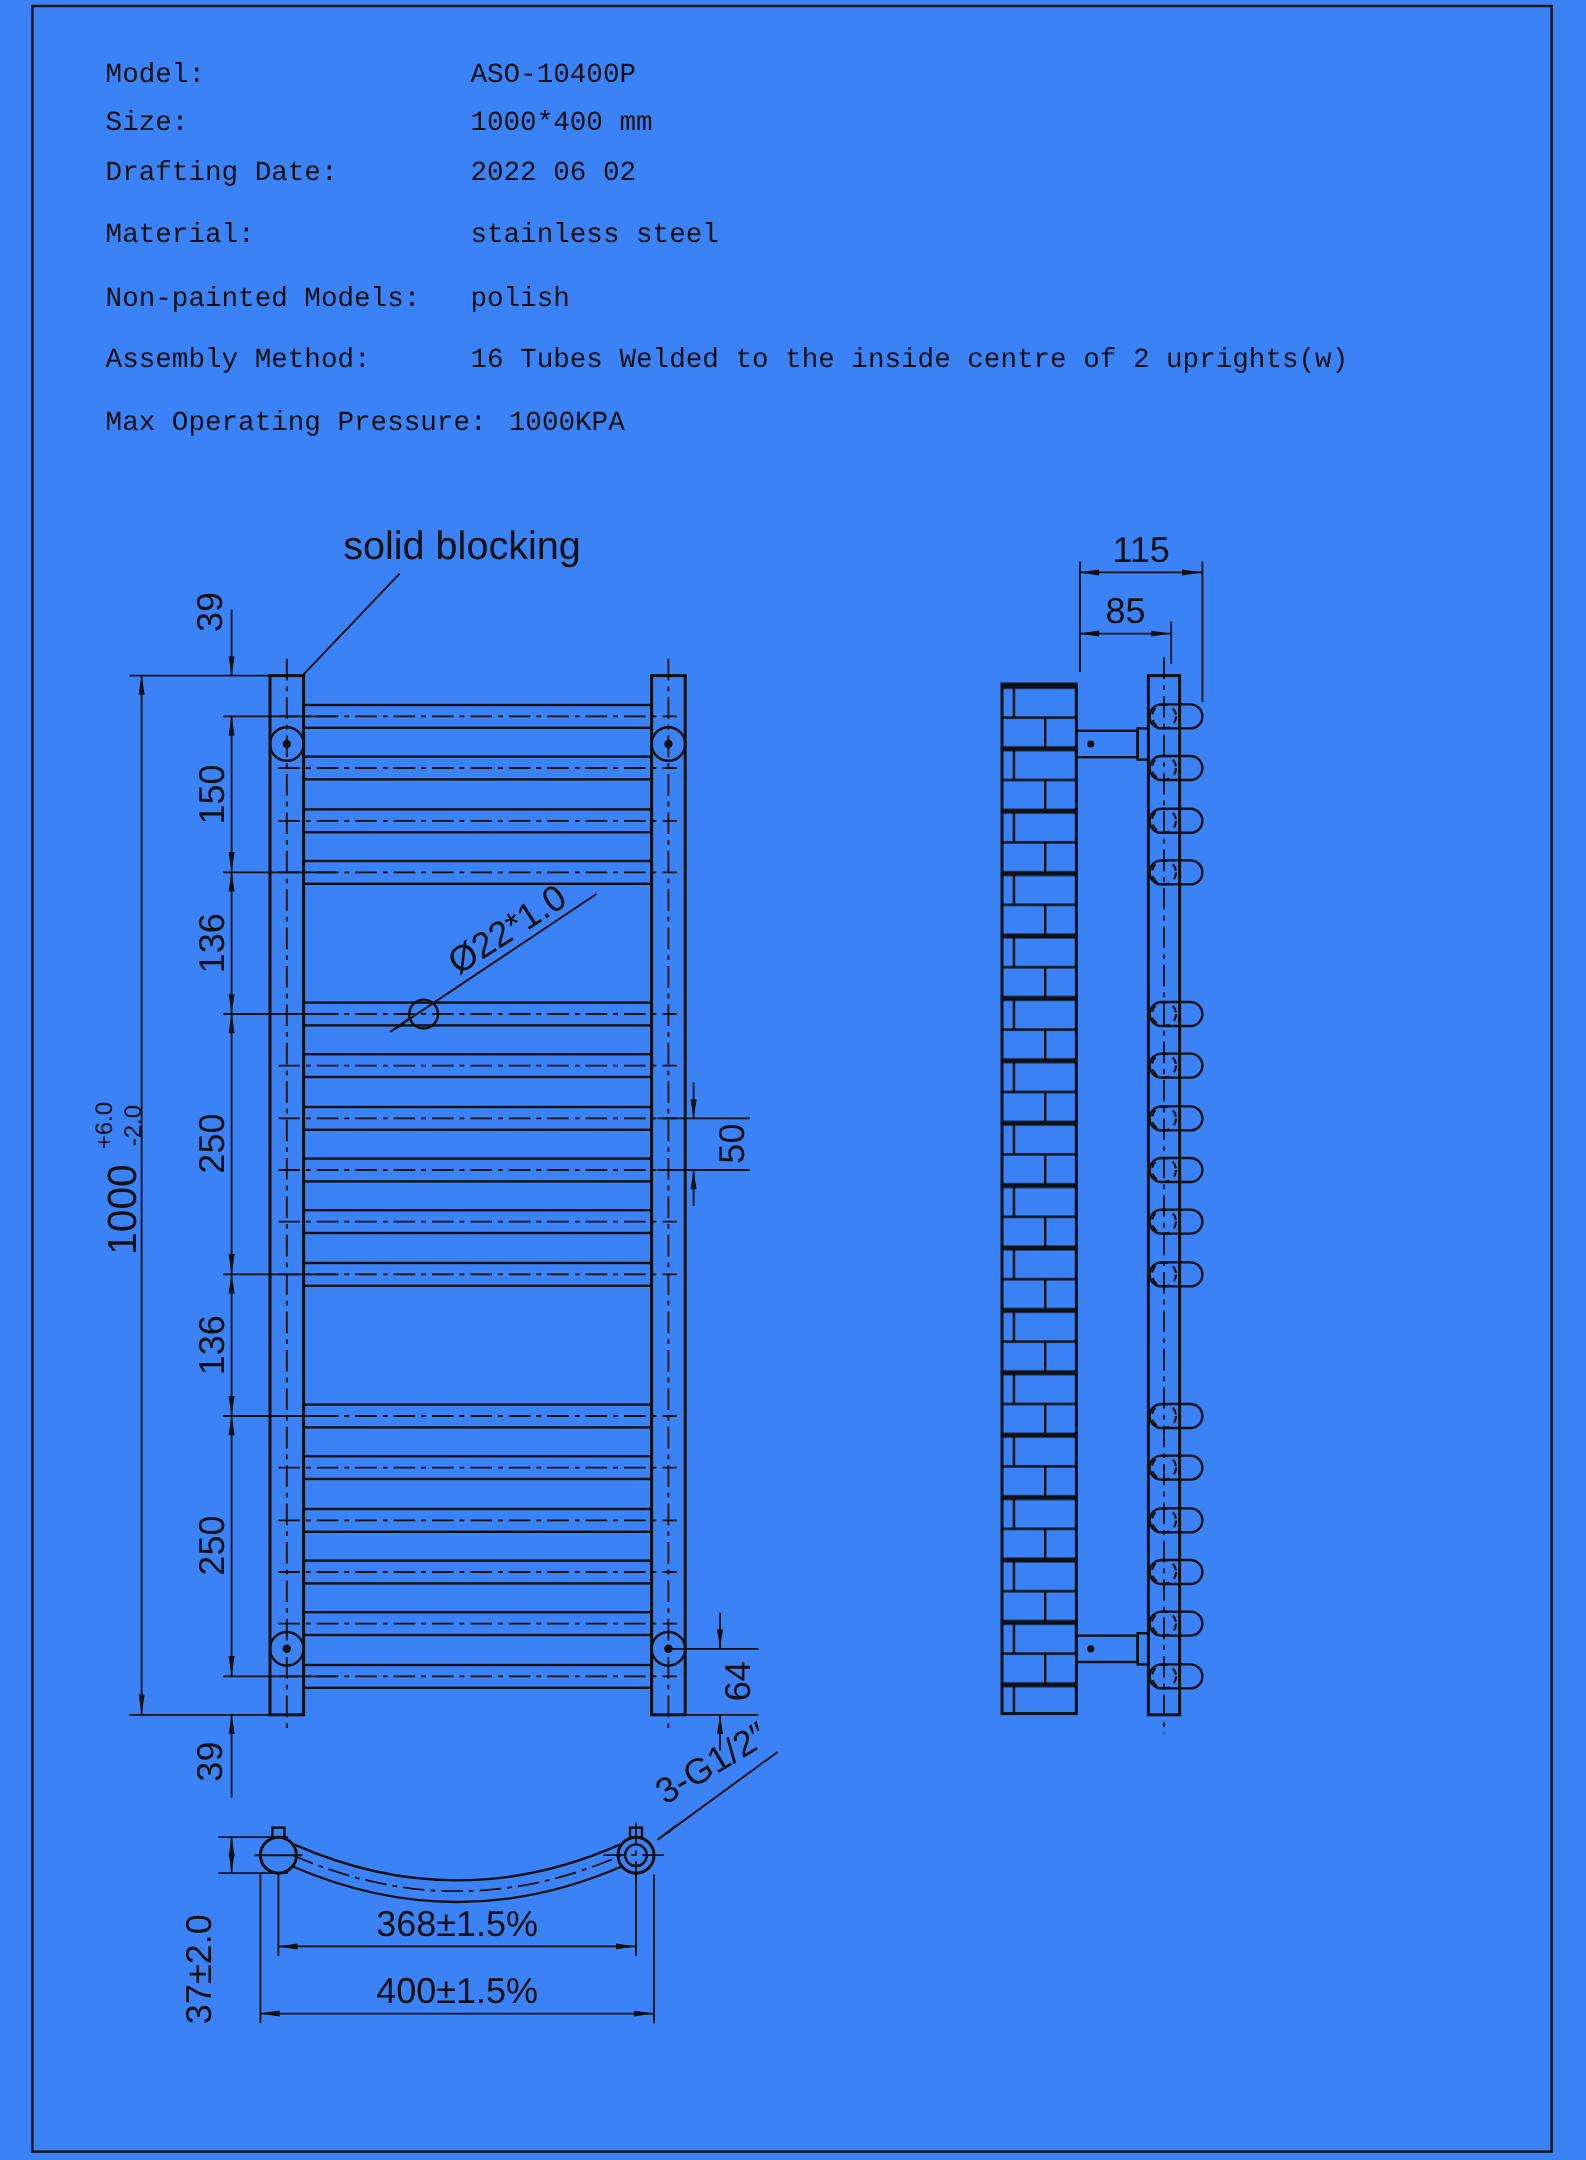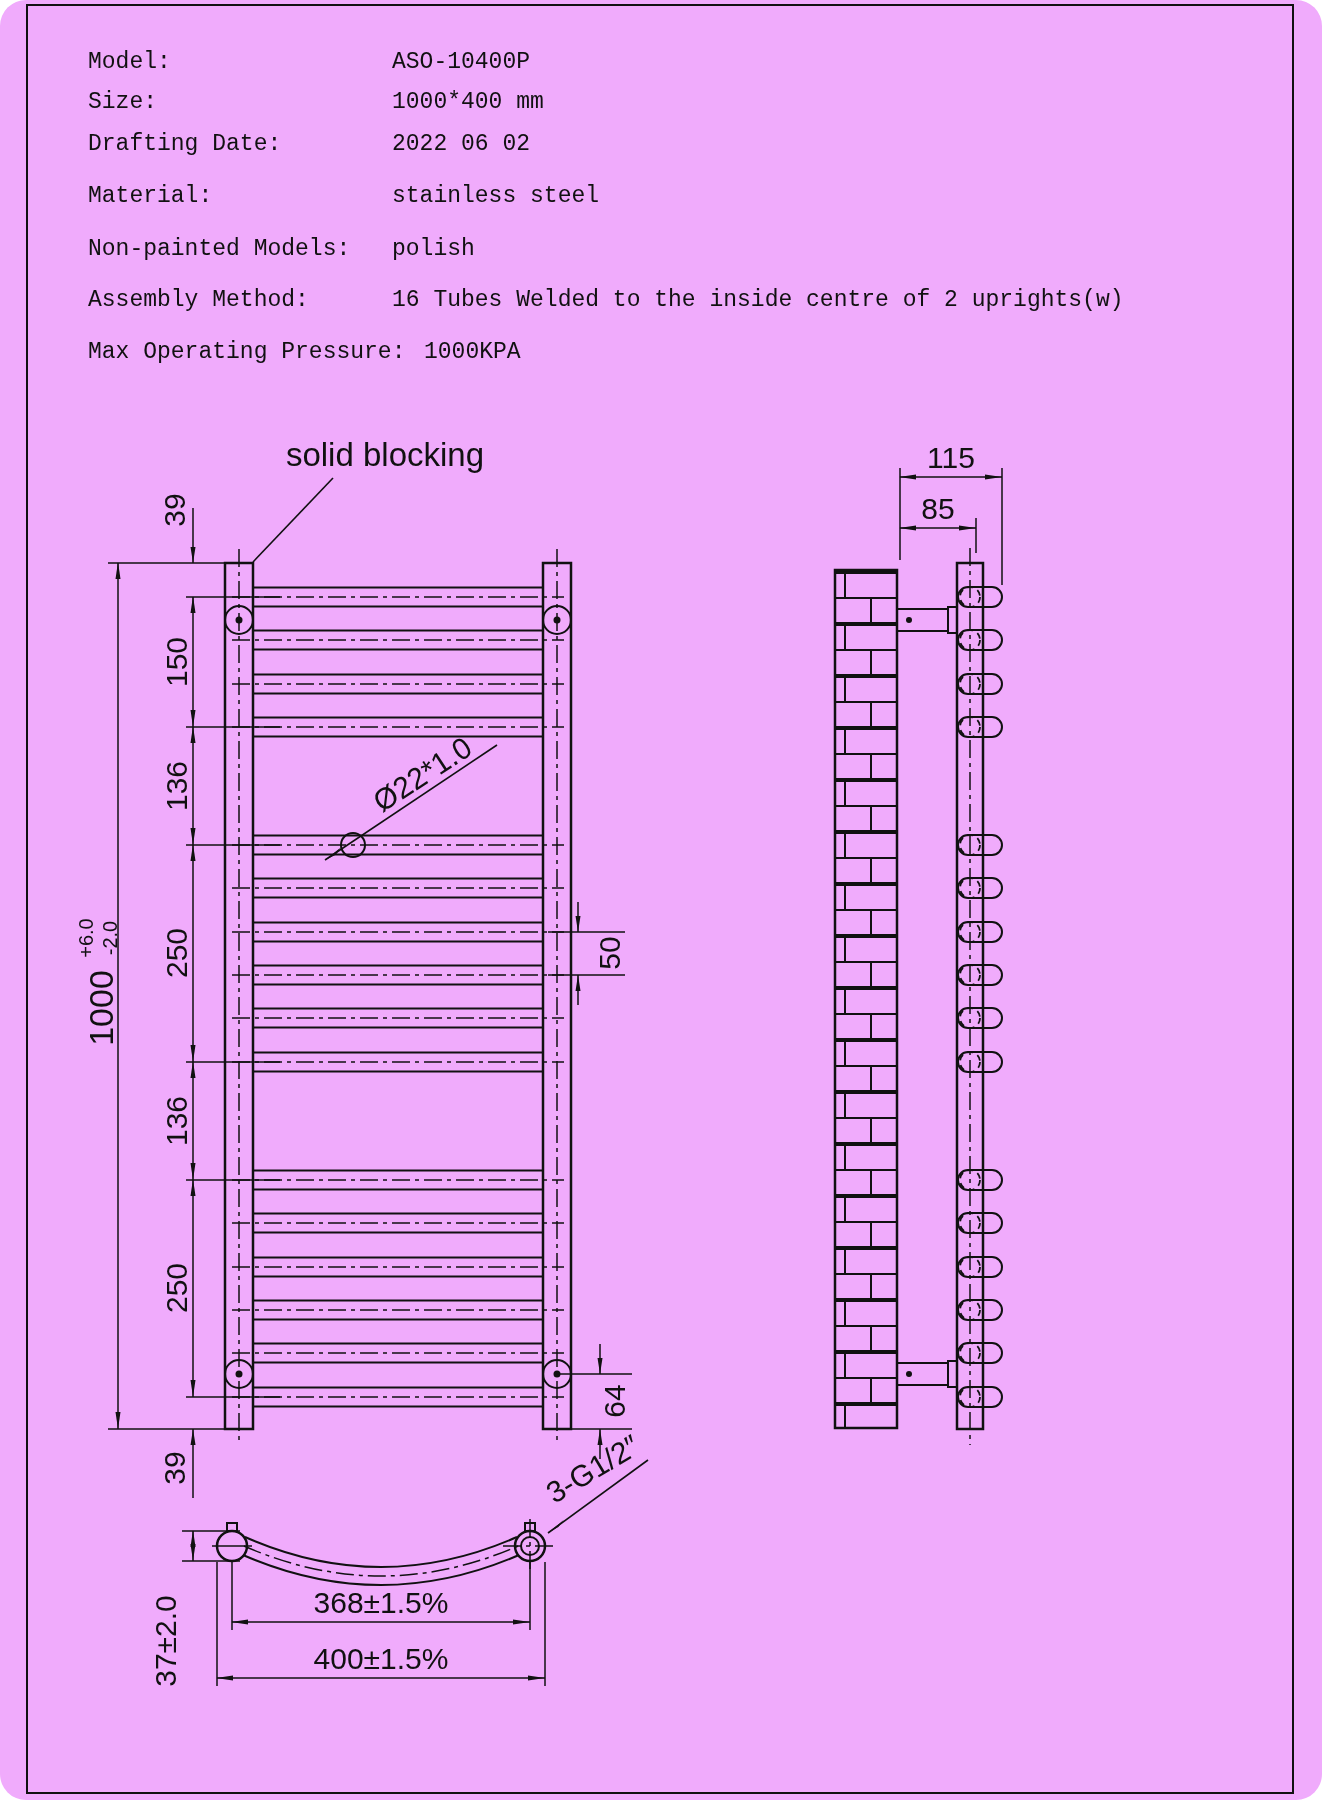--- a/index.html
+++ b/index.html
@@ -1,16 +1,16 @@
 <!DOCTYPE html>
 <html><head>
 <meta charset="utf-8">
 <style>
   html,body{margin:0;padding:0;background:#ffffff;}
-  .sheet{position:relative;width:1322px;height:1800px;background:#f0abfc;font-family:"Liberation Sans",sans-serif;border-radius:26px;}
+  .sheet{position:relative;width:1322px;height:1800px;background:#3b82f6;font-family:"Liberation Sans",sans-serif;}
   svg{display:block;}
   .ln{stroke:#111;stroke-width:2.5;fill:none;}
   .tn{stroke:#111;stroke-width:2;fill:none;}
   .thin{stroke:#111;stroke-width:1.6;fill:none;}
   .cl{stroke:#111;stroke-width:1.5;fill:none;stroke-dasharray:18 5 4 5;}
   .dash{stroke:#111;stroke-width:1.8;fill:none;stroke-dasharray:6 5;}
   .ext{stroke:#111;stroke-width:1.5;fill:none;}
   .dim{stroke:#111;stroke-width:1.5;fill:none;}
   .arr{fill:#111;stroke:none;}
   .spec{font-family:"Liberation Mono",monospace;font-size:23px;fill:#111;}

